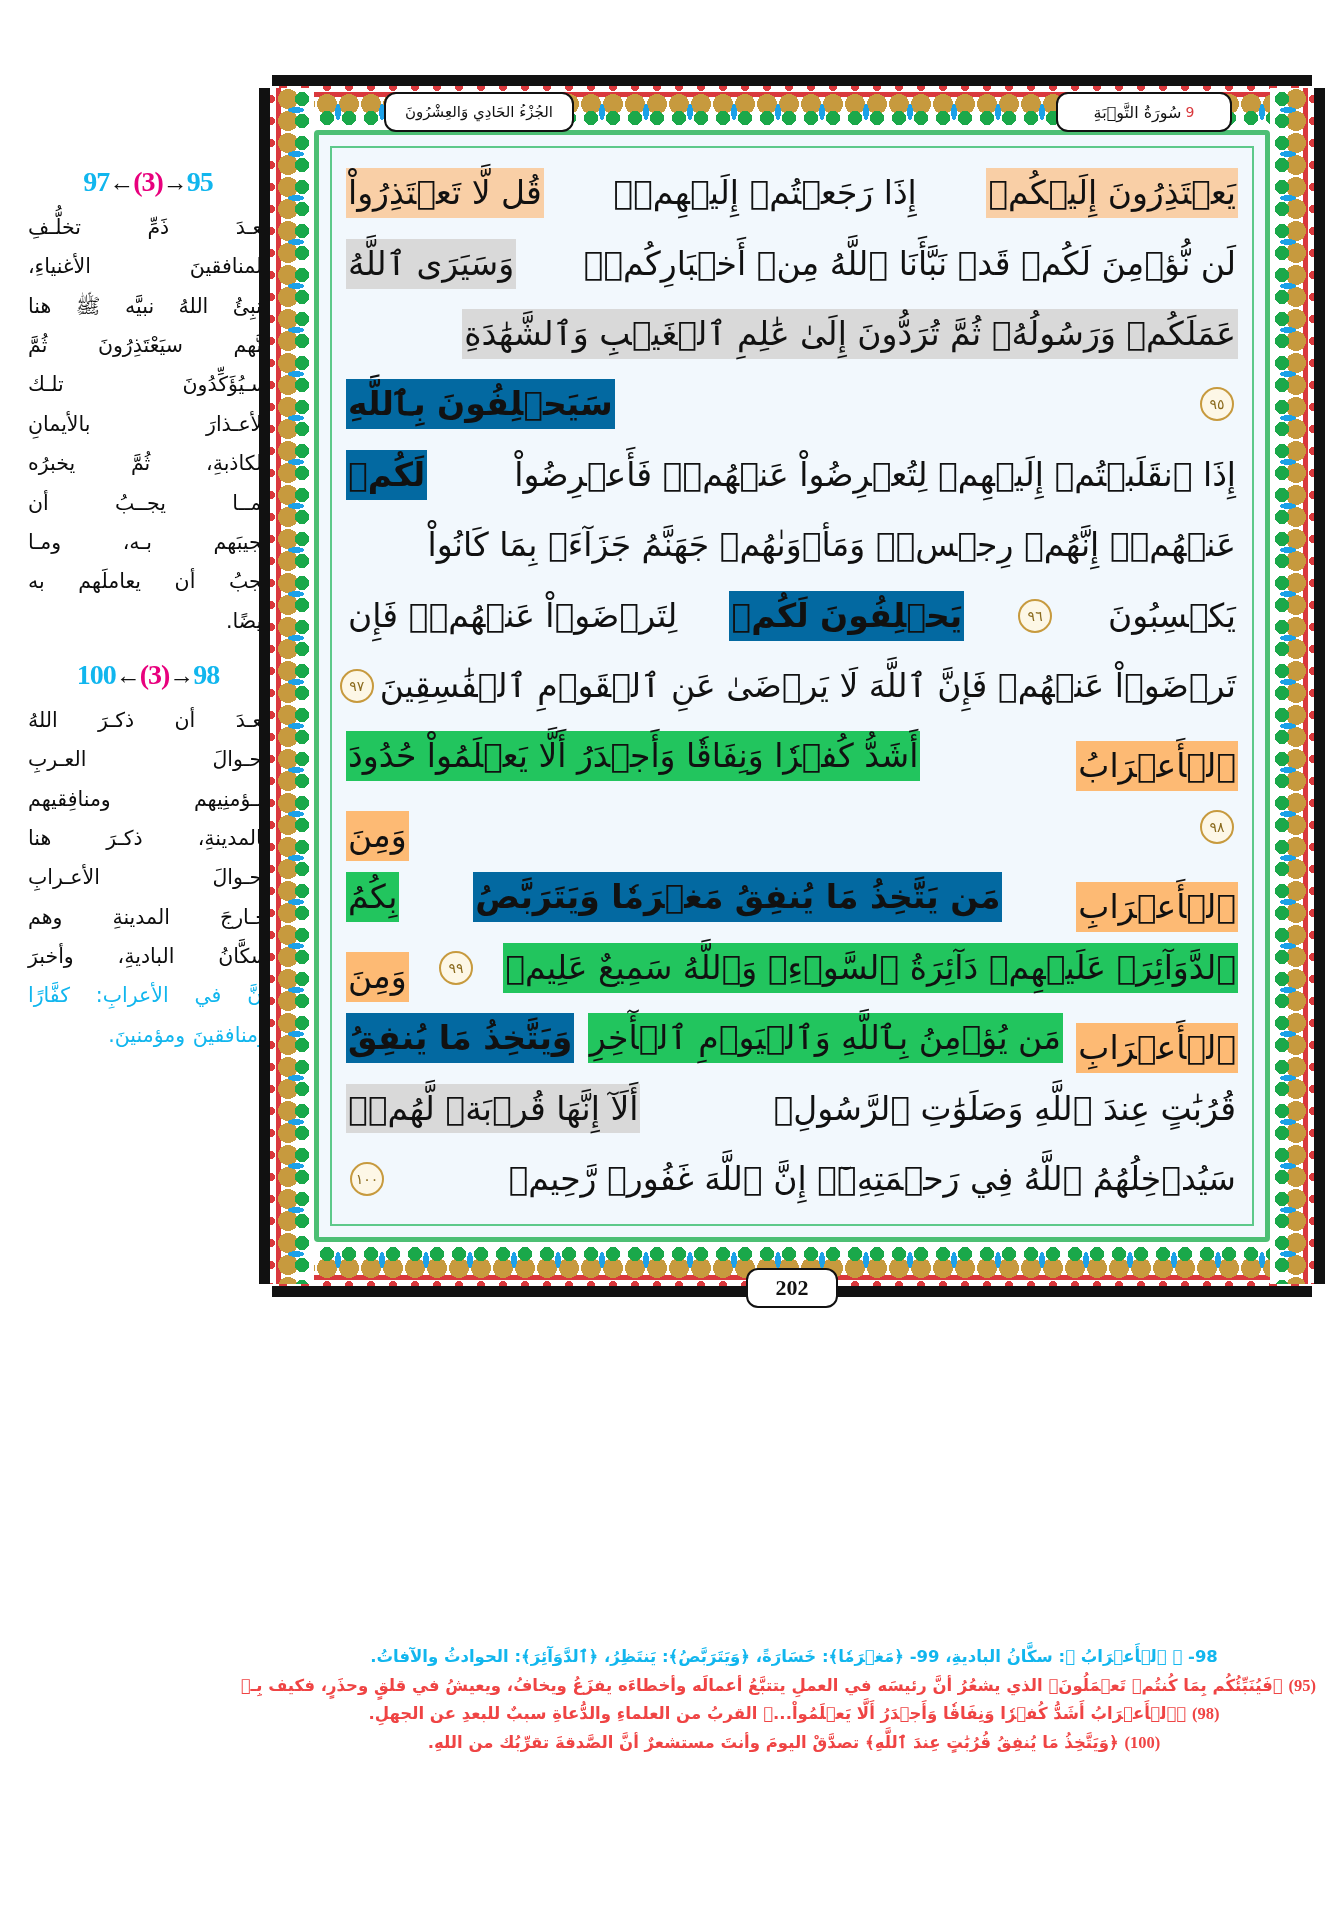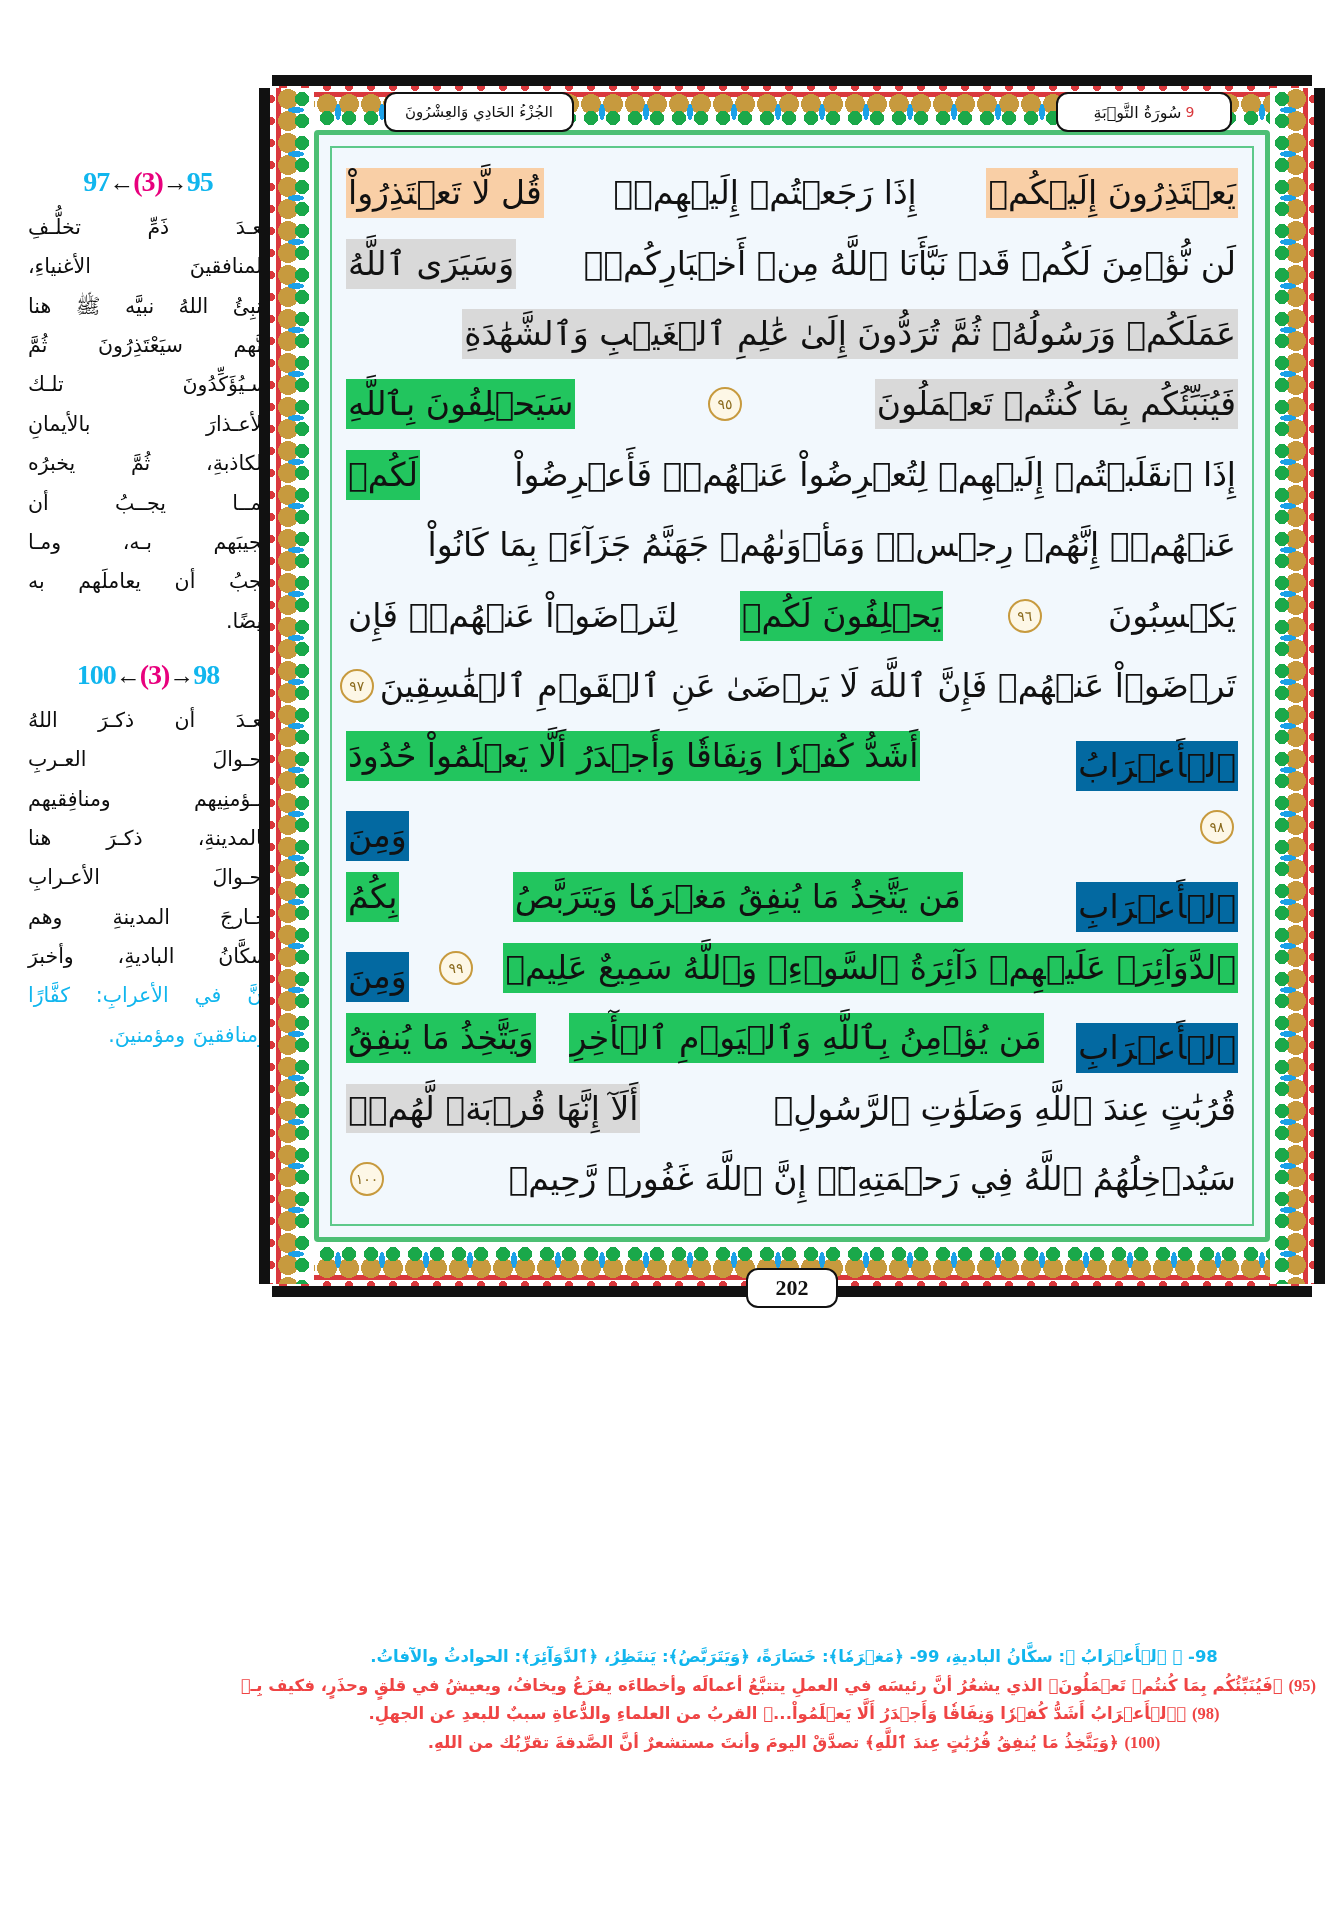--- a/index.html
+++ b/index.html
@@ -179,23 +179,23 @@
     width: 100%;
   }
   .qseg {
     display: inline-block;
     padding: 6px 2px;
     line-height: 1.15;
     font-size: 33px;
   }
   .hl-peach  { background: #f9cfa6; }
   .hl-gray   { background: #d9d9d9; }
-  .hl-yellow { background: #22c55e; }
+  .hl-yellow { background: #0369a1; font-weight: bold; }
   .hl-cyan   { background: #22c55e; }
-  .hl-pink   { background: #0369a1; margin-top: 19px; }
+  .hl-pink   { background: #fdba74; margin-top: 19px; }
   .hl-none   { background: transparent; }
 
   .ayah-mark {
     display: inline-flex;
     align-items: center; justify-content: center;
     width: 34px; height: 34px;
     font-family: "Liberation Sans", sans-serif;
     font-size: 14px;
     color: #8a6a1d;
     border: 2px solid #c79a3e;
@@ -313,21 +313,20 @@
               <span class="qseg hl-peach">قُل لَّا تَعۡتَذِرُواْ</span>
             </div>
             <div class="qline">
               <span class="qseg hl-none">لَن نُّؤۡمِنَ لَكُمۡ قَدۡ نَبَّأَنَا ٱللَّهُ مِنۡ أَخۡبَارِكُمۡۚ</span>
               <span class="qseg hl-gray">وَسَيَرَى ٱللَّهُ</span>
             </div>
             <div class="qline">
               <span class="qseg hl-gray">عَمَلَكُمۡ وَرَسُولُهُۥ ثُمَّ تُرَدُّونَ إِلَىٰ عَٰلِمِ ٱلۡغَيۡبِ وَٱلشَّهَٰدَةِ</span>
             </div>
             <div class="qline">
-              <span class="qseg hl-gray">فَيُنَبِّئُكُم بِمَا كُنتُمۡ تَعۡمَلُونَ</span>
               <span class="ayah-mark">٩٥</span>
               <span class="qseg hl-yellow">سَيَحۡلِفُونَ بِٱللَّهِ</span>
             </div>
             <div class="qline">
               <span class="qseg hl-none">إِذَا ٱنقَلَبۡتُمۡ إِلَيۡهِمۡ لِتُعۡرِضُواْ عَنۡهُمۡۖ فَأَعۡرِضُواْ</span>
               <span class="qseg hl-yellow">لَكُمۡ</span>
             </div>
             <div class="qline">
               <span class="qseg hl-none">عَنۡهُمۡۖ إِنَّهُمۡ رِجۡسٞۖ وَمَأۡوَىٰهُمۡ جَهَنَّمُ جَزَآءَۢ بِمَا كَانُواْ</span>
             </div>

